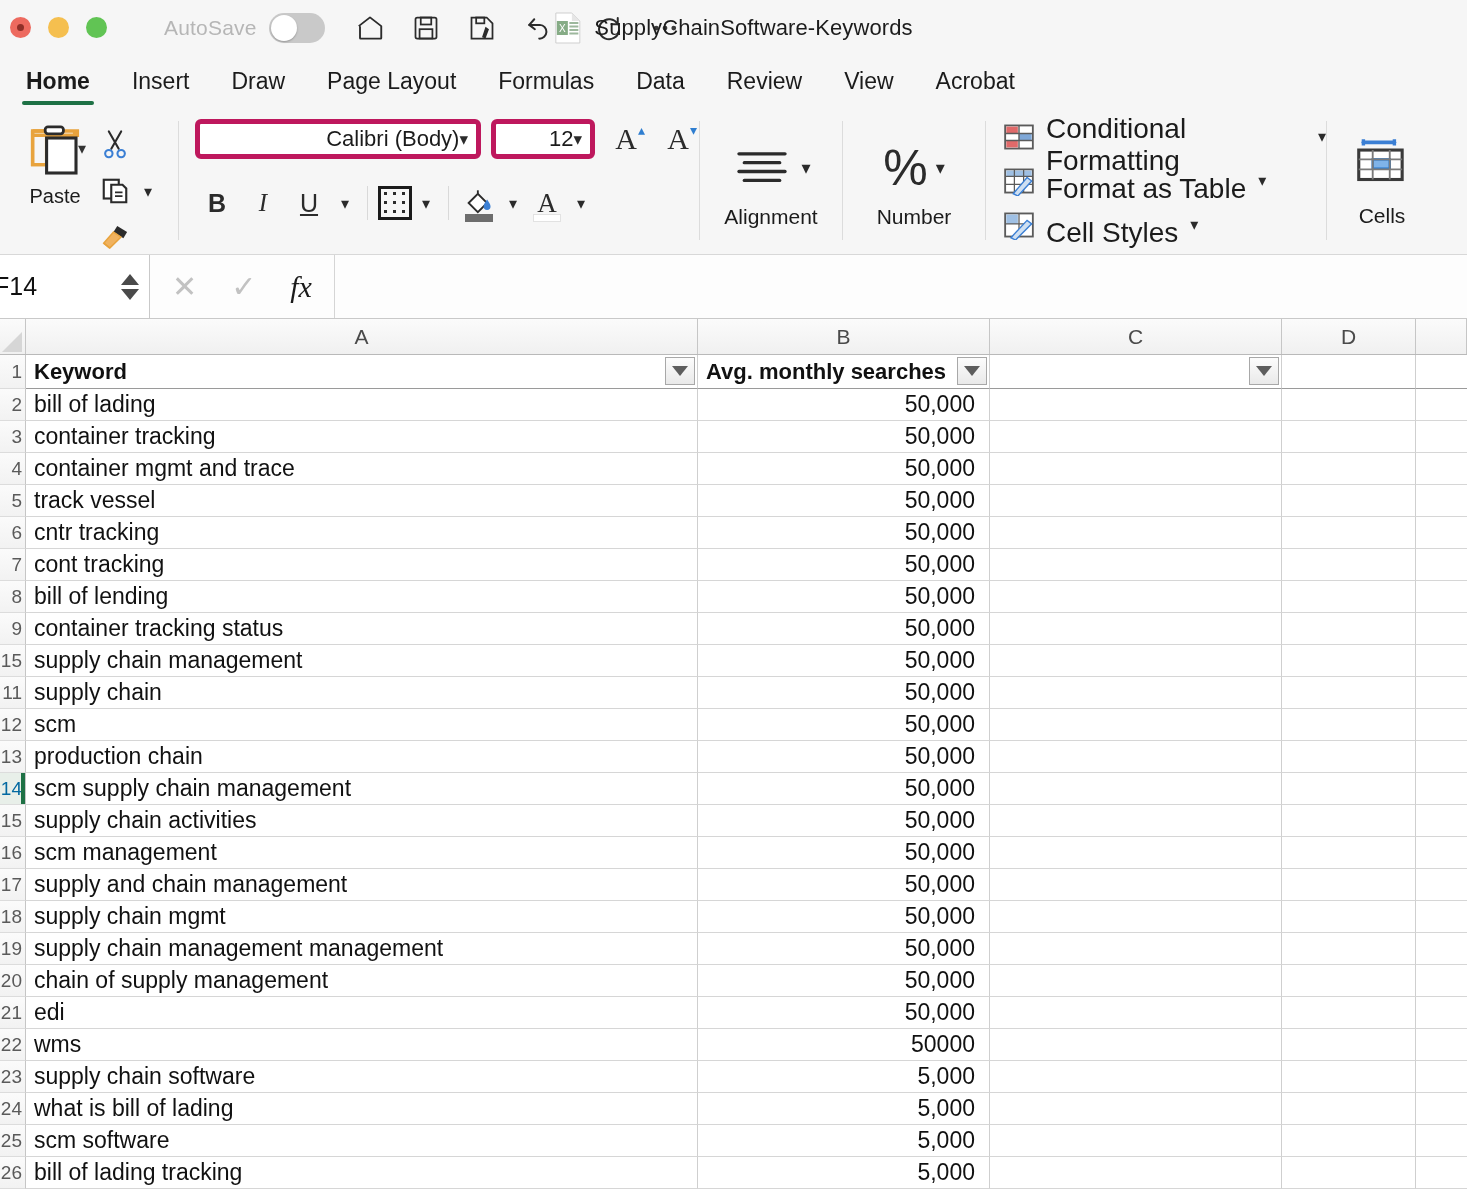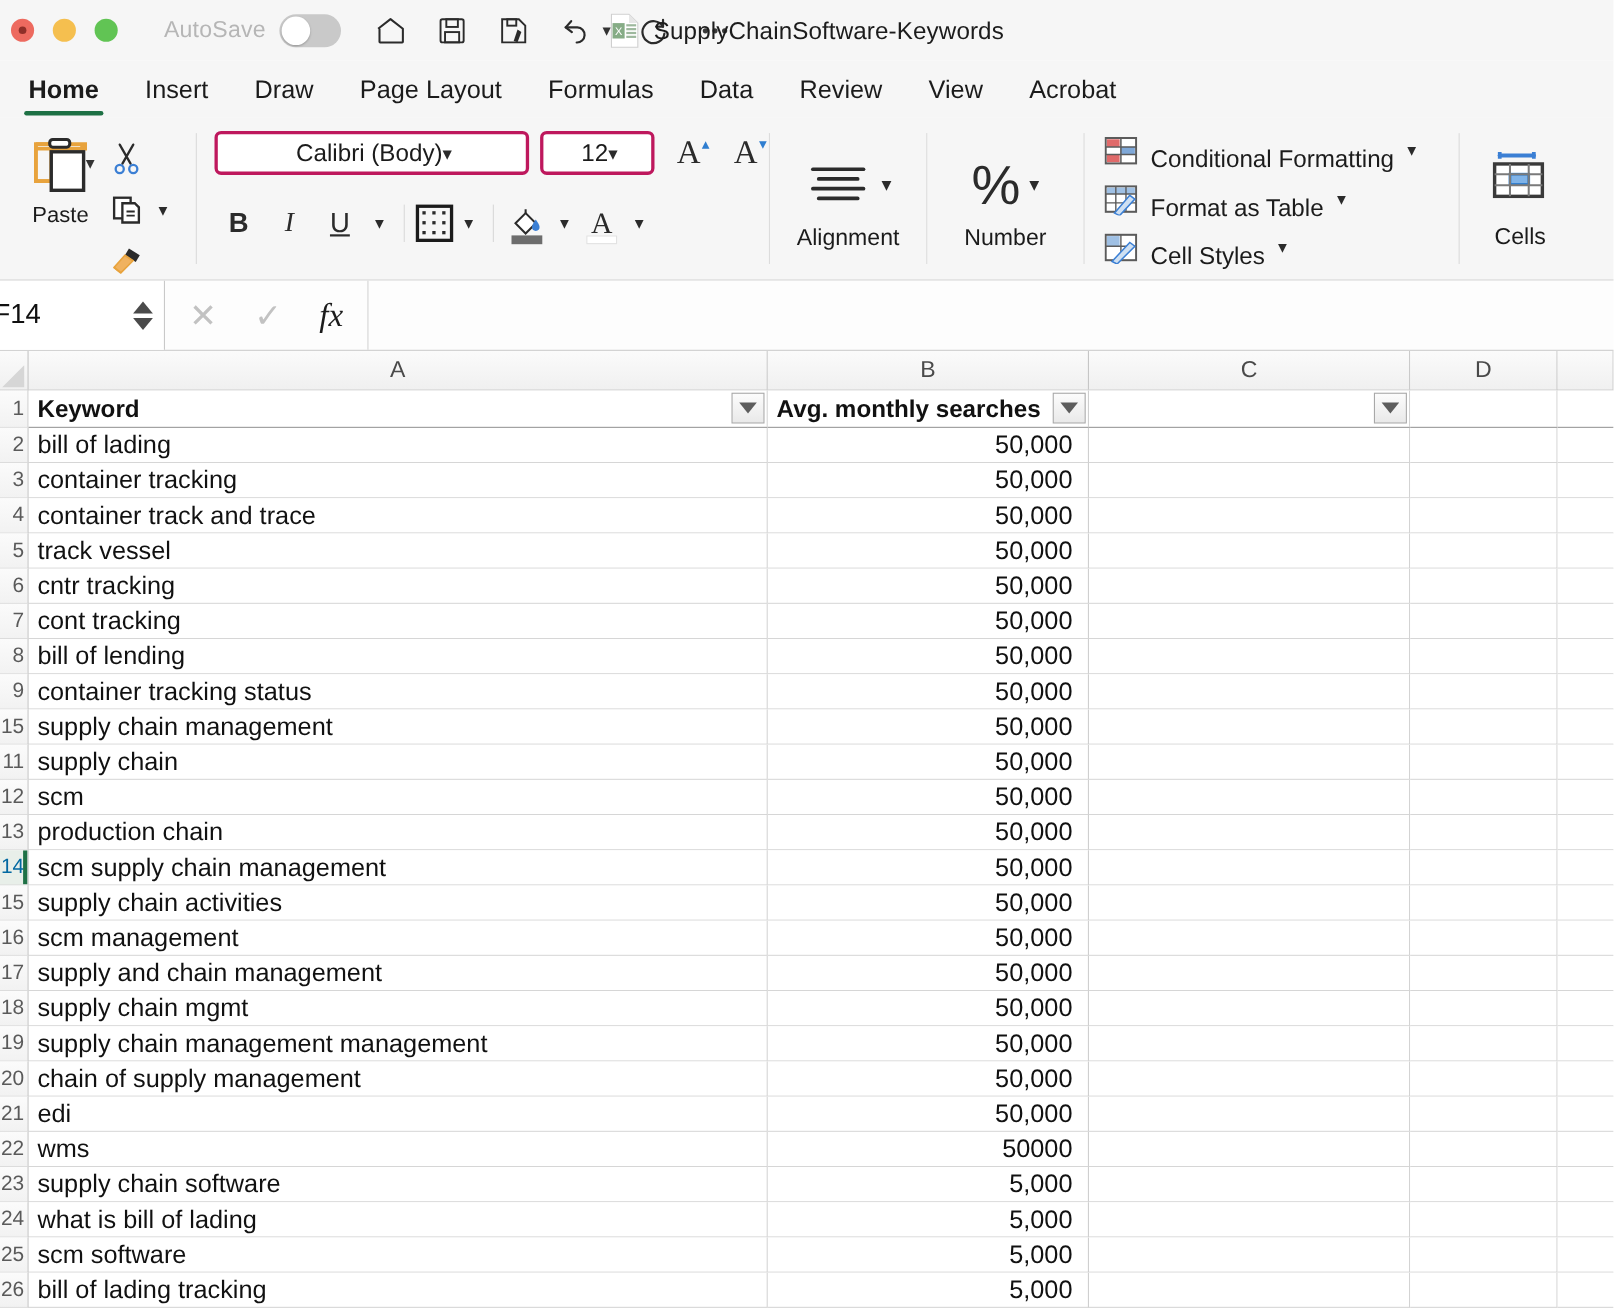--- a/index.html
+++ b/index.html
@@ -24,21 +24,21 @@
   .dot.red    { background: #ed6a5f; }
   .dot.yellow { background: #f5bf4f; }
   .dot.green  { background: #61c454; }
   .dot.red::after {
     content: ""; position: absolute; width: 7px; height: 7px;
     border-radius: 50%; background: #8f2f28; left: 7px; top: 7px;
   }
 
   .autosave-wrap {
     display: flex; align-items: center; gap: 12px;
-    margin-left: 42px;
+    margin-left: 57px;
     justify-content: space-between;
   }
   .autosave-label {
     font-size: 21px; color: #b6b6b6; letter-spacing: .2px;
   }
   .toggle {
     width: 56px; height: 30px; border-radius: 15px;
     background: #c9c9c9; position: relative;
   }
   .toggle::after {
@@ -97,23 +97,23 @@
   .paste-label { font-size: 20px; color: #1b1b1b; margin-top: 2px; }
   .paste-caret { position: absolute; left: 78px; top: 32px; font-size: 16px; color: #333; }
   .clip-icons { display: flex; flex-direction: column; gap: 2px; padding-top: 8px; margin-left: 2px; }
   .clip-row { display: flex; align-items: center; gap: 6px; height: 44px; }
 
   
   .font-grp { width: 520px; padding-left: 16px; }
   .font-row1 { display: flex; align-items: center; gap: 10px; height: 48px; }
   .font-row2 { display: flex; align-items: center; gap: 2px; height: 48px; margin-top: 16px; }
   .combo {
-    height: 40px; border: 3px solid #be185d; border-radius: 6px;
+    height: 40px; border: 5px solid #be185d; border-radius: 6px;
     background: #fff; display: flex; align-items: center;
-    padding: 0 8px 0 12px; justify-content: center;
+    padding: 0 8px 0 12px; justify-content: flex-end;
   }
   .combo.font-name { width: 286px; }
   .combo.font-size { width: 104px; }
   .combo span.val { font-size: 22px; color: #1b1b1b; }
   .combo .chev { font-size: 17px; color: #2b2b2b; }
   .aa-btn { width: 42px; height: 42px; display:flex; align-items:center; justify-content:center; position: relative; }
   .aa-btn .a { font-size: 30px; color: #2b2b2b; font-family: "Liberation Serif", serif; }
   .aa-btn .mk { position: absolute; right: 2px; top: 4px; font-size: 14px; color: #2f7ed0; }
   .fbtn { width: 44px; height: 42px; display: flex; align-items: center; justify-content: center; font-size: 25px; color: #2b2b2b; }
   .fbtn.b { font-weight: bold; }
@@ -126,21 +126,21 @@
   .swatch { position: absolute; bottom: 2px; left: 6px; width: 28px; height: 8px; }
 
   
   .align-grp, .num-grp { width: 142px; display: flex; flex-direction: column; align-items: center; justify-content: center; padding-top: 14px; }
   .grp-big-ico { height: 58px; display: flex; align-items: center; gap: 8px; }
   .grp-label { font-size: 21px; color: #1b1b1b; margin-top: 8px; }
 
   
   .styles-grp { width: 340px; padding-left: 18px; display: flex; flex-direction: column; justify-content: center; gap: 10px; }
   .style-row { display: flex; align-items: center; gap: 12px; height: 34px; }
-  .style-label { font-size: 22px; color: #1b1b1b; margin-top: 16px; }
+  .style-label { font-size: 28px; color: #1b1b1b; margin-top: 16px; }
   .style-chev { font-size: 16px; color: #2b2b2b; }
   .style-ico { width: 30px; height: 30px; flex: 0 0 30px; }
 
   
   .cells-grp { width: 110px; display: flex; flex-direction: column; align-items: center; justify-content: center; padding-top: 10px; }
 
   
   .formula-bar {
     height: 64px; background: #fdfdfd;
     border-bottom: 1px solid #c9c9c9;
@@ -597,21 +597,21 @@
         <div class="row">
           <div class="rh">3</div>
           <div class="cell a">container tracking</div>
           <div class="cell b">50,000</div>
           <div class="cell c"></div>
           <div class="cell d"></div>
           <div class="cell e"></div>
         </div>
         <div class="row">
           <div class="rh">4</div>
-          <div class="cell a">container track and trace</div>
+          <div class="cell a">container mgmt and trace</div>
           <div class="cell b">50,000</div>
           <div class="cell c"></div>
           <div class="cell d"></div>
           <div class="cell e"></div>
         </div>
         <div class="row">
           <div class="rh">5</div>
           <div class="cell a">track vessel</div>
           <div class="cell b">50,000</div>
           <div class="cell c"></div>

